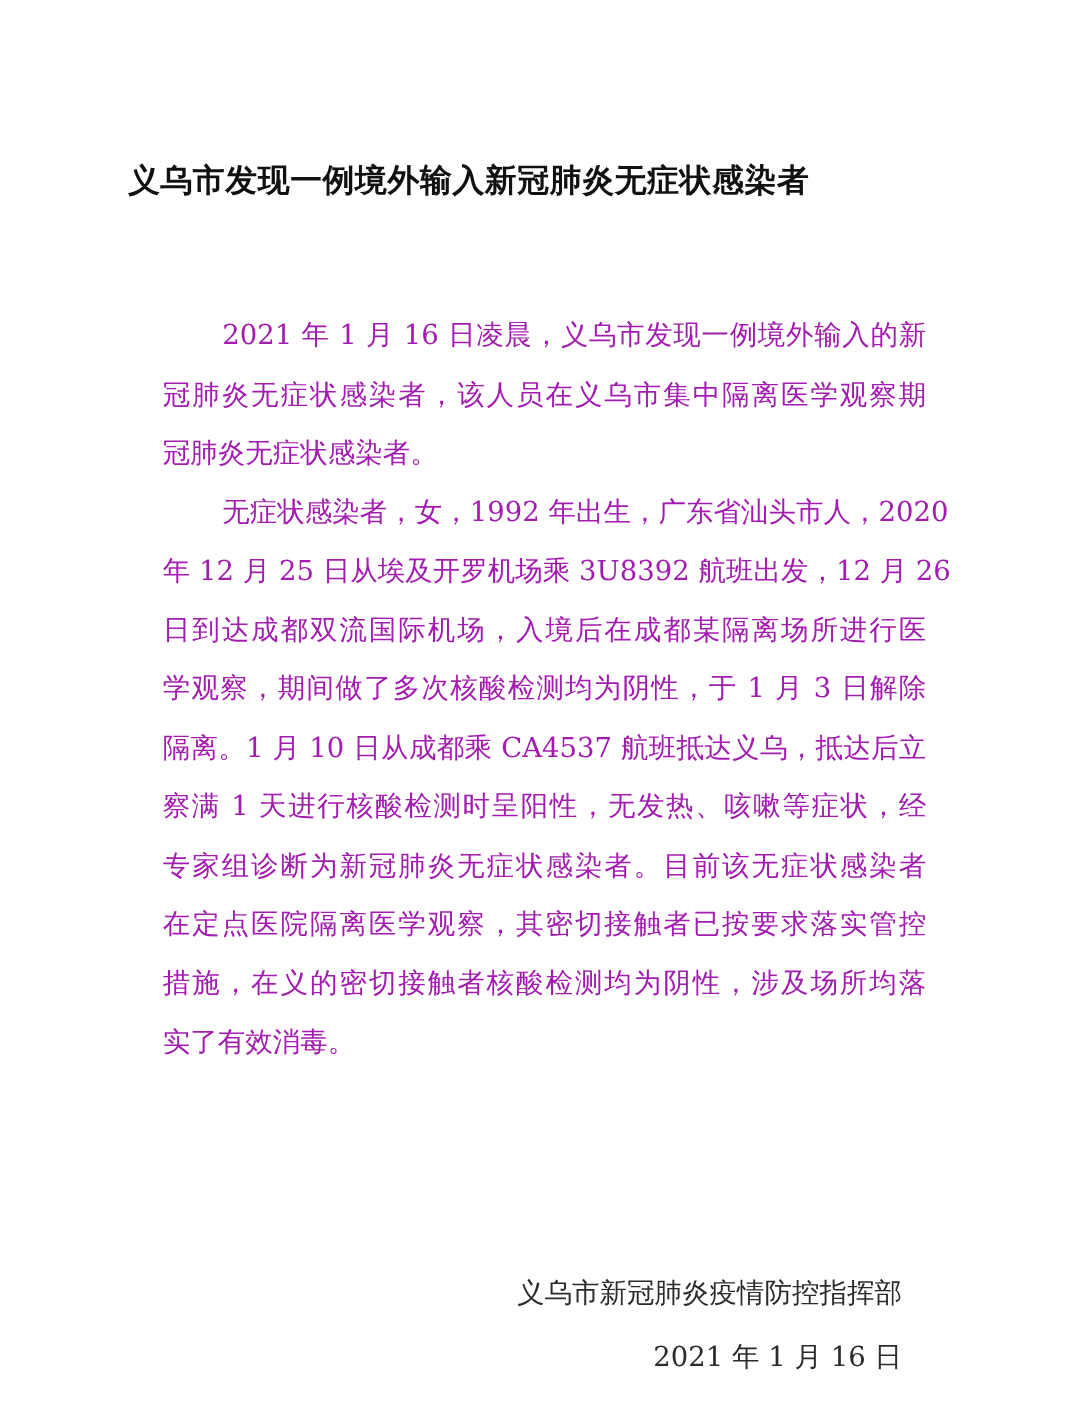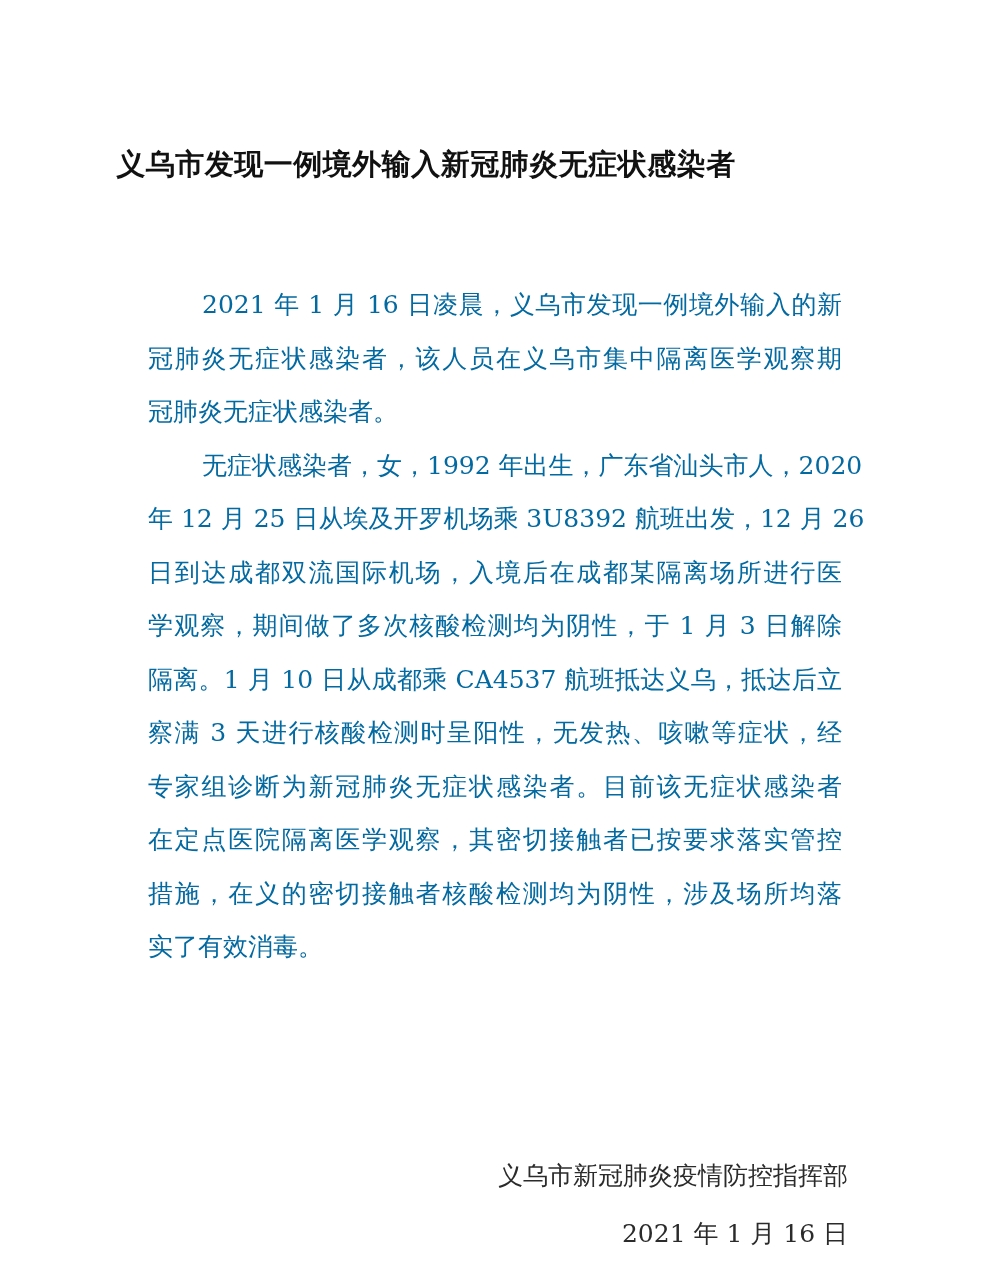--- a/index.html
+++ b/index.html
@@ -34,31 +34,31 @@
       top: 278px;
       width: 694px;
     }
     .line {
       height: 53.5px;
       line-height: 53.5px;
       font-size: 25px;
       white-space: nowrap;
       text-align: justify;
       text-align-last: justify;
-      color: #0369a1;
+      color: #a21caf;
     }
     .line.indent {
       padding-left: 54px;
     }
     .line.last {
       text-align-last: left;
     }
     .signature {
       position: absolute;
-      right: 140px;
+      right: 168px;
       top: 1147px;
       text-align: right;
     }
     .sig-line {
       font-size: 25px;
       line-height: 58px;
       height: 58px;
       white-space: nowrap;
       color: #2b2b2b;
     }
@@ -73,21 +73,21 @@
     <div class="line indent">2021 年 1 月 16 日凌晨，义乌市发现一例境外输入的新</div>
     <div class="line">冠肺炎无症状感染者，该人员在义乌市集中隔离医学观察期</div>
     <div class="line last">冠肺炎无症状感染者。</div>
   </div>
   <div>
     <div class="line indent">无症状感染者，女，1992 年出生，广东省汕头市人，2020</div>
     <div class="line">年 12 月 25 日从埃及开罗机场乘 3U8392 航班出发，12 月 26</div>
     <div class="line">日到达成都双流国际机场，入境后在成都某隔离场所进行医</div>
     <div class="line">学观察，期间做了多次核酸检测均为阴性，于 1 月 3 日解除</div>
     <div class="line">隔离。1 月 10 日从成都乘 CA4537 航班抵达义乌，抵达后立</div>
-    <div class="line">察满 3 天进行核酸检测时呈阳性，无发热、咳嗽等症状，经</div>
+    <div class="line">察满 1 天进行核酸检测时呈阳性，无发热、咳嗽等症状，经</div>
     <div class="line">专家组诊断为新冠肺炎无症状感染者。目前该无症状感染者</div>
     <div class="line">在定点医院隔离医学观察，其密切接触者已按要求落实管控</div>
     <div class="line">措施，在义的密切接触者核酸检测均为阴性，涉及场所均落</div>
     <div class="line last">实了有效消毒。</div>
   </div>
 </div>
 
 <div class="signature">
   <div class="sig-line">义乌市新冠肺炎疫情防控指挥部</div>
   <div class="sig-line">2021 年 1 月 16 日</div>

